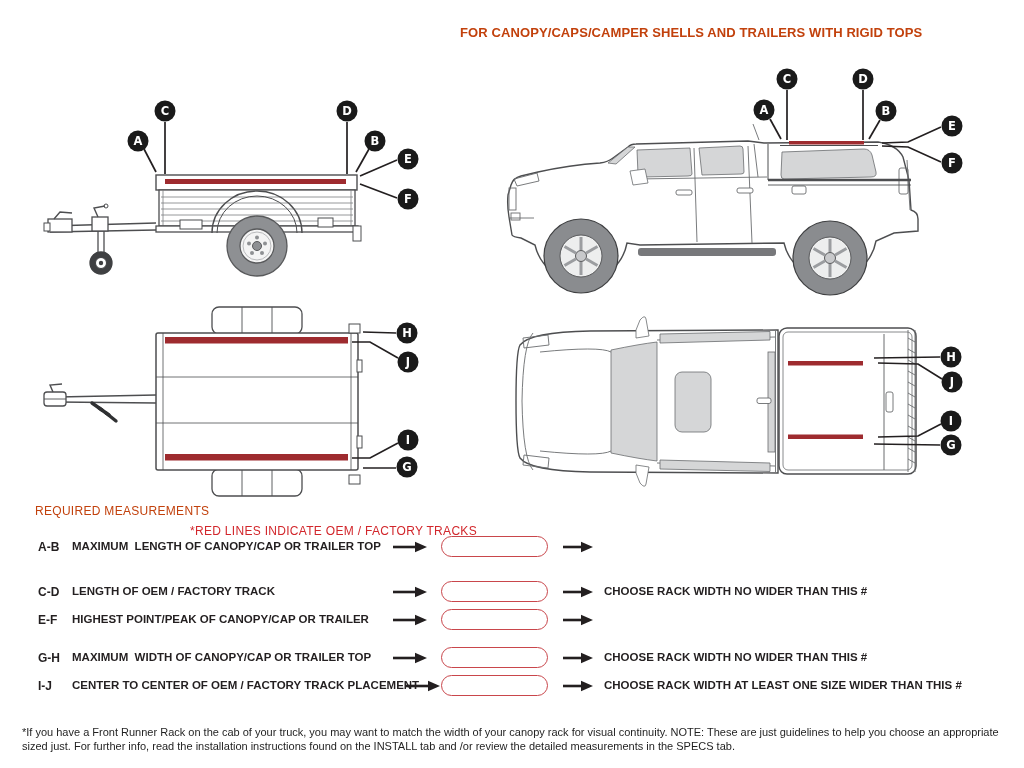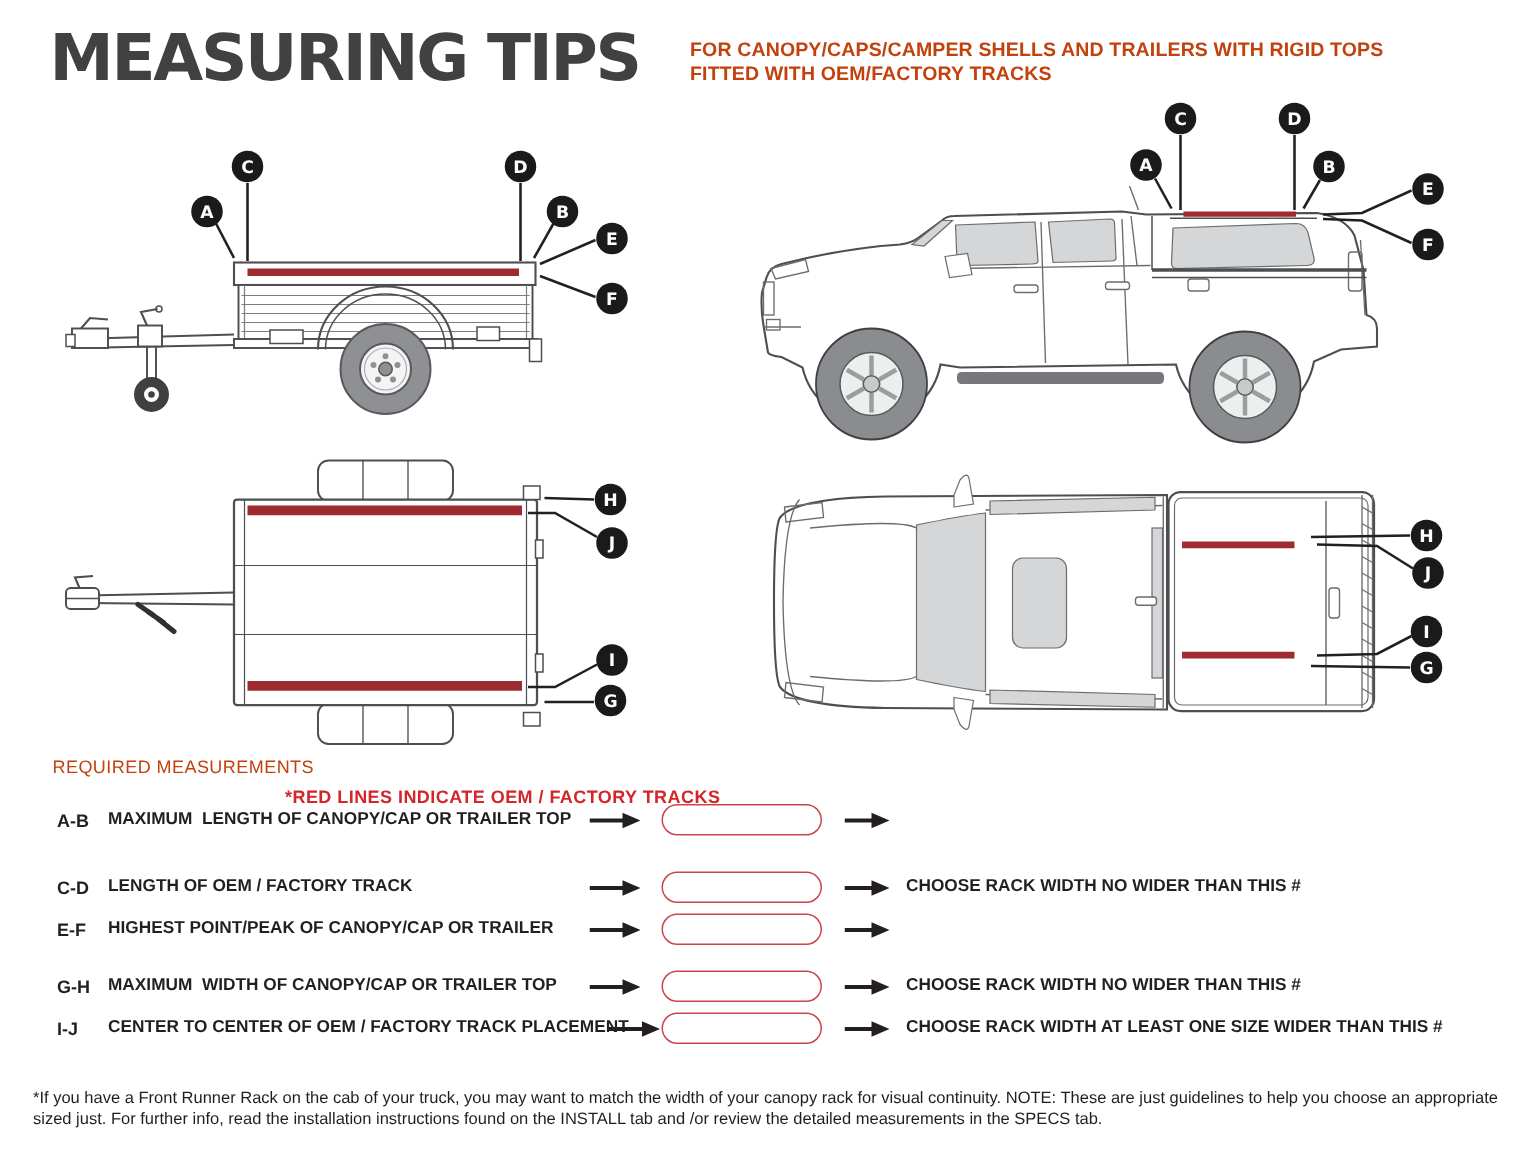--- a/index.html
+++ b/index.html
@@ -6,44 +6,42 @@
   #canvas{position:relative;width:1024px;height:768px;background:#ffffff;overflow:hidden;
           font-family:"Liberation Sans",sans-serif;color:#231F20;}
   .abs{position:absolute;}
   #title{left:33px;top:14px;font-family:"DejaVu Sans",sans-serif;font-weight:bold;
          font-size:43px;letter-spacing:-1.5px;color:#414042;white-space:pre;}
   #subtitle{left:460px;top:25px;font-size:13px;font-weight:bold;color:#c2410c;
             line-height:15.5px;letter-spacing:.1px;}
   #subtitle div{white-space:pre;}
   .diag{position:absolute;}
   #meas-heading{left:35px;top:504px;font-size:12px;font-weight:normal;letter-spacing:.3px;color:#c2410c;white-space:pre;}
-  #red-note{left:190px;top:524px;font-size:12px;font-weight:bold;letter-spacing:.3px;color:#D2262B;white-space:pre;}
+  #red-note{left:190px;top:524px;font-size:12px;font-weight:normal;letter-spacing:.3px;color:#D2262B;white-space:pre;}
   .mrow{position:absolute;left:38px;width:986px;height:30px;}
   .mkey{position:absolute;left:0;top:0;font-size:12px;font-weight:bold;white-space:pre;}
   .mdesc{position:absolute;left:34px;top:0;font-size:11.5px;font-weight:bold;line-height:13.5px;}
   .dline{display:block;white-space:pre;}
   .arr{position:absolute;top:1px;line-height:0;}
   .a1{left:355px;}
   .a2{left:525px;}
   .oval{position:absolute;left:403px;top:-4px;width:107px;height:21px;
         border:1.6px solid #C9464B;border-radius:12px;background:#fff;box-sizing:border-box;}
   .mout{position:absolute;left:566px;top:0;font-size:11.5px;font-weight:bold;line-height:13.5px;}
   #footnote{left:22px;top:726px;font-size:11px;line-height:13.5px;color:#1F1F1F;width:1000px;}
   #footnote div{white-space:pre;}
   svg text.cl{font-family:"DejaVu Sans",sans-serif;font-weight:bold;font-size:11.5px;fill:#ffffff;}
 </style>
 </head>
 <body>
 
 <div id="canvas">
 
-  <div class="abs" id="title">MEASURING TIPS</div>
   <div class="abs" id="subtitle">
     <div>FOR CANOPY/CAPS/CAMPER SHELLS AND TRAILERS WITH RIGID TOPS</div>
-    <div>FITTED WITH OEM/FACTORY TRACKS</div>
   </div>
 
   <svg class="diag" style="left:20px;top:86px;" width="440" height="210" viewBox="0 0 440 210">
     <g stroke="#4D4E50" fill="none" stroke-width="1.3">
 
       <line x1="136" y1="137" x2="30" y2="140"></line>
       <line x1="136" y1="144" x2="30" y2="146"></line>
       <line x1="30" y1="140" x2="30" y2="146"></line>
 
       <rect x="28" y="133" width="24" height="13" fill="#fff"></rect>

